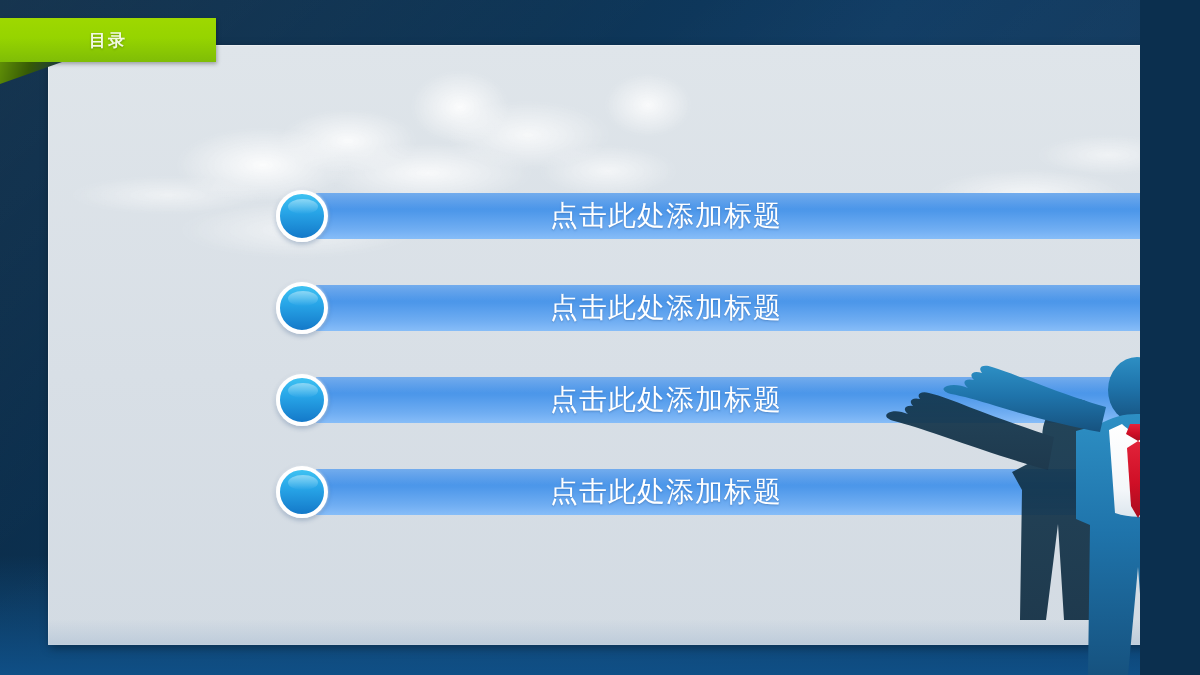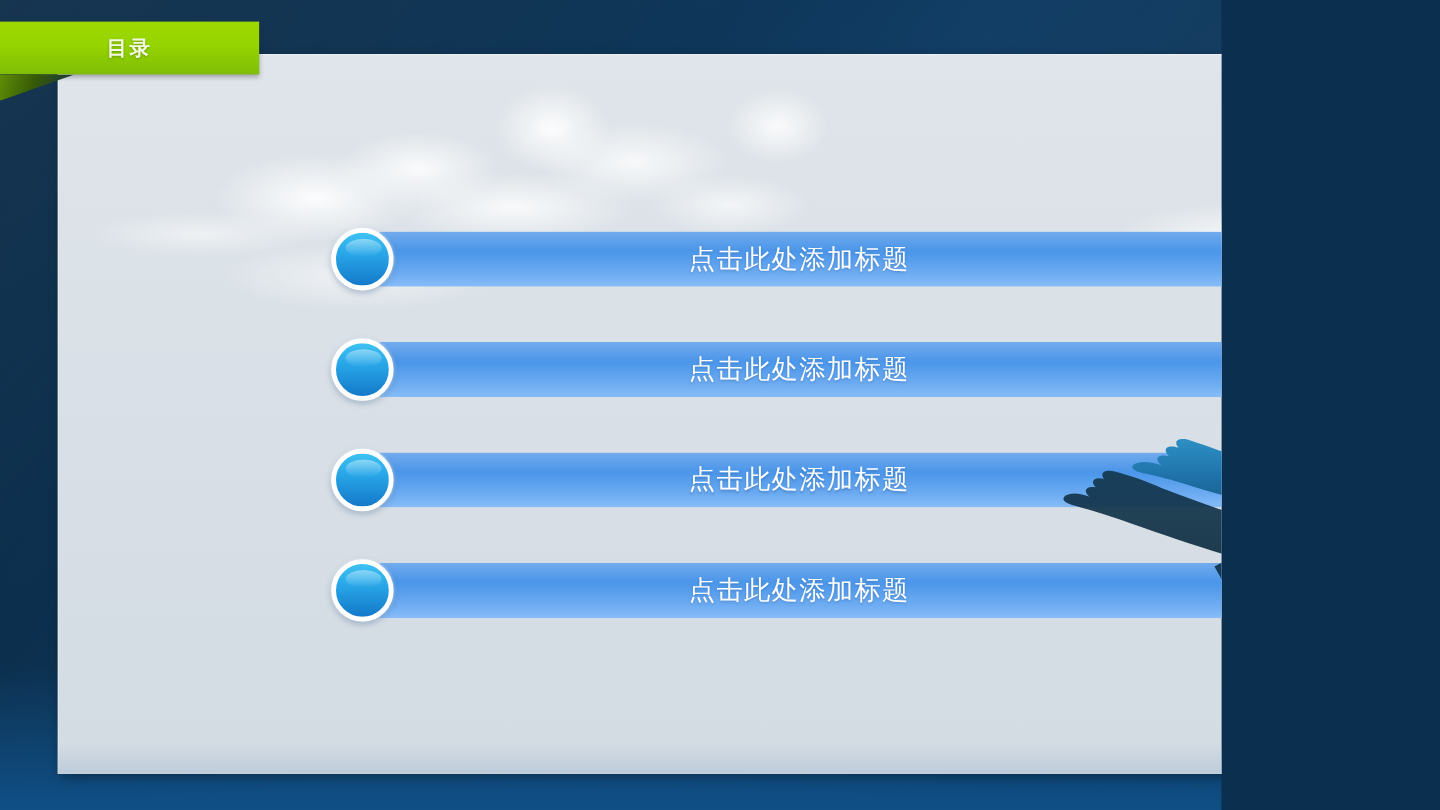--- a/index.html
+++ b/index.html
@@ -3,21 +3,21 @@
 <meta charset="utf-8">
 <title>Slide</title>
 <style>
   html,body{margin:0;padding:0;}
   body{
     width:1200px;height:675px;overflow:hidden;
     font-family:"Liberation Sans","DejaVu Sans",sans-serif;
     background:#0b2f4e;
   }
   .slide{
-    position:relative;width:1018px;height:675px;overflow:hidden;
+    position:relative;width:1140px;height:675px;overflow:hidden;
     background:
       linear-gradient(115deg,#0a2a46 0%,#0d3455 38%,#0f3b63 62%,#0b3154 100%);
   }
   
   .bg-sheen{
     position:absolute;inset:0;
     background:linear-gradient(140deg,rgba(255,255,255,0.05) 0%,rgba(255,255,255,0) 35%,rgba(255,255,255,0.03) 60%,rgba(0,0,0,0.10) 100%);
     pointer-events:none;
   }
   .bg-bottom-glow{
@@ -87,21 +87,21 @@
   }
   .bar-gloss{
     position:absolute;left:40px;top:3px;width:855px;height:16px;
     background:linear-gradient(to bottom,rgba(255,255,255,0.28),rgba(255,255,255,0));
     clip-path:polygon(0 0, 855px 0, 845px 16px, 0 16px);
     pointer-events:none;
   }
   .bar-label{
     position:absolute;left:40px;top:3px;width:700px;height:46px;
     display:flex;align-items:center;justify-content:center;
-    color:#ffffff;font-size:22px;letter-spacing:1px;
+    color:#ffffff;font-size:28px;letter-spacing:1px;
     text-shadow:0 1px 2px rgba(30,70,130,0.35);
     white-space:nowrap;
   }
   .bullet{
     position:absolute;left:0;top:0;width:52px;height:52px;border-radius:50%;
     background:linear-gradient(to bottom,#3ec2f2 0%,#28a6e8 40%,#1479c9 100%);
     border:4px solid #ffffff;
     box-sizing:border-box;
     box-shadow:0 2px 5px rgba(30,70,120,0.35), 0 0 3px rgba(255,255,255,0.9);
   }

